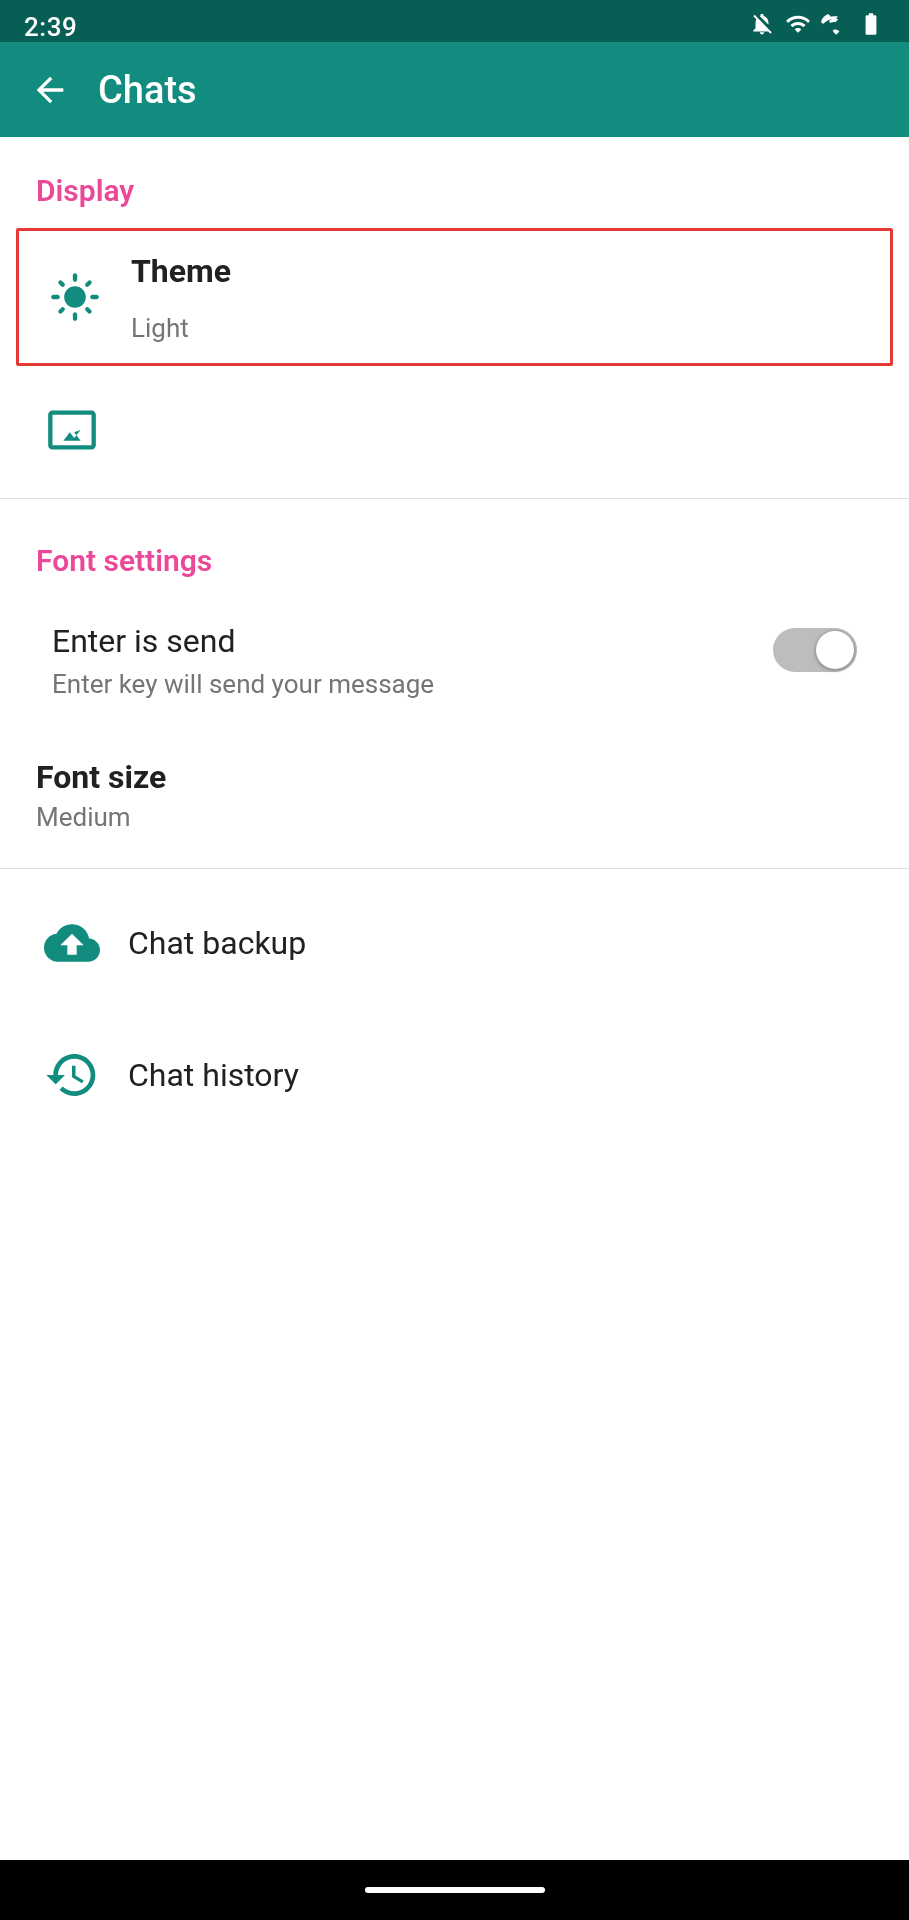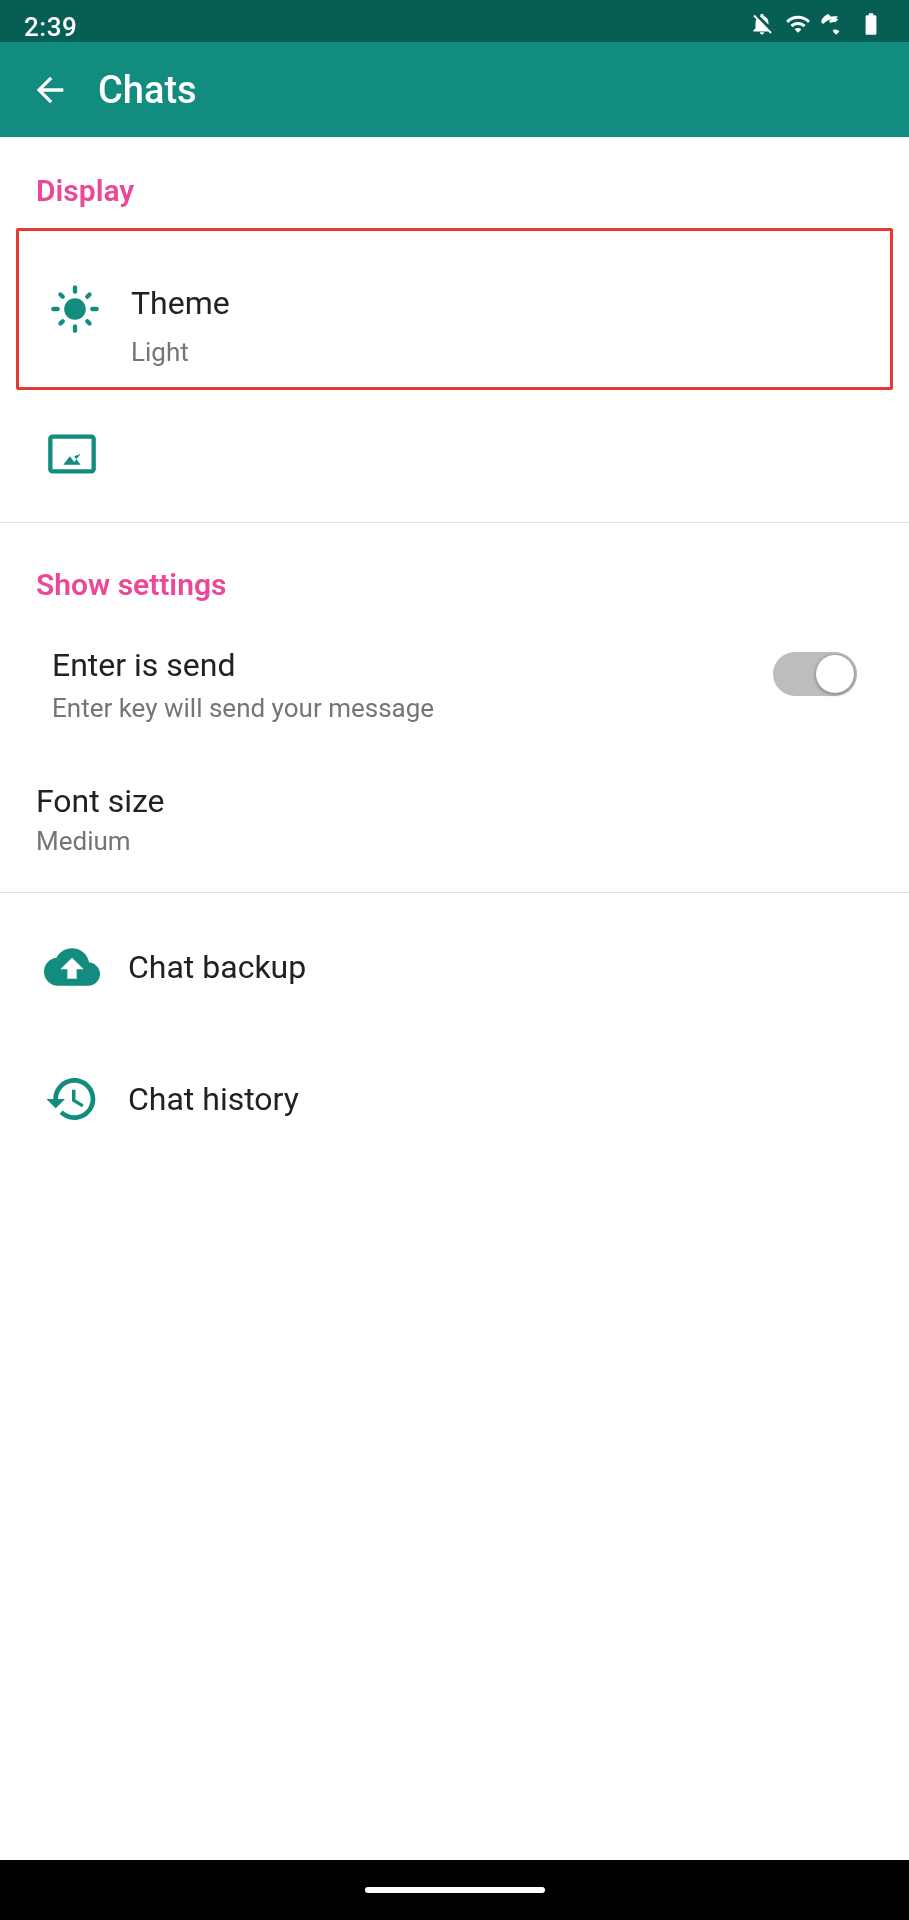--- a/index.html
+++ b/index.html
@@ -113,29 +113,28 @@
       fill: #128c7e;
     }
 
     .settings-item-text {
       flex: 1;
     }
 
     .settings-item-title {
       font-size: 32px;
       color: #212121;
-      font-weight: 400;
+      font-weight: 700;
       line-height: 1.3;
-      margin-top: 32px;
     }
 
     .settings-item-subtitle {
       font-size: 26px;
       color: #757575;
-      margin-top: 12px;
+      margin-top: 20px;
     }
 
     
     .divider {
       height: 1px;
       background: #e0e0e0;
       margin: 8px 0;
     }
 
     
@@ -188,21 +187,21 @@
 
     
     .font-size-item {
       padding: 28px 36px;
       cursor: pointer;
     }
 
     .font-size-title {
       font-size: 32px;
       color: #212121;
-      font-weight: 400;
+      font-weight: 700;
     }
 
     .font-size-subtitle {
       font-size: 26px;
       color: #757575;
       margin-top: 6px;
     }
 
     
     .nav-bar {
@@ -314,21 +313,21 @@
   <div class="settings-item">
     <div class="settings-item-icon">
       <svg viewBox="0 0 24 24" xmlns="http://www.w3.org/2000/svg">
         <path d="M21 3H3C2 3 1 4 1 5v14c0 1.1.9 2 2 2h18c1 0 2-1 2-2V5c0-1-1-2-2-2zm0 16H3V5h18v14zm-5-7l-3 3.72L11 13l-3 4h8l-3-4z"></path>
       </svg>
     </div>
   </div>
 
   <div class="divider"></div>
 
-  <div class="section-header">Show settings</div>
+  <div class="section-header">Font settings</div>
 
   <div class="toggle-container">
     <div class="toggle-text">
       <div class="toggle-title">Enter is send</div>
       <div class="toggle-subtitle">Enter key will send your message</div>
     </div>
     <div class="toggle-switch"></div>
   </div>
 
 

